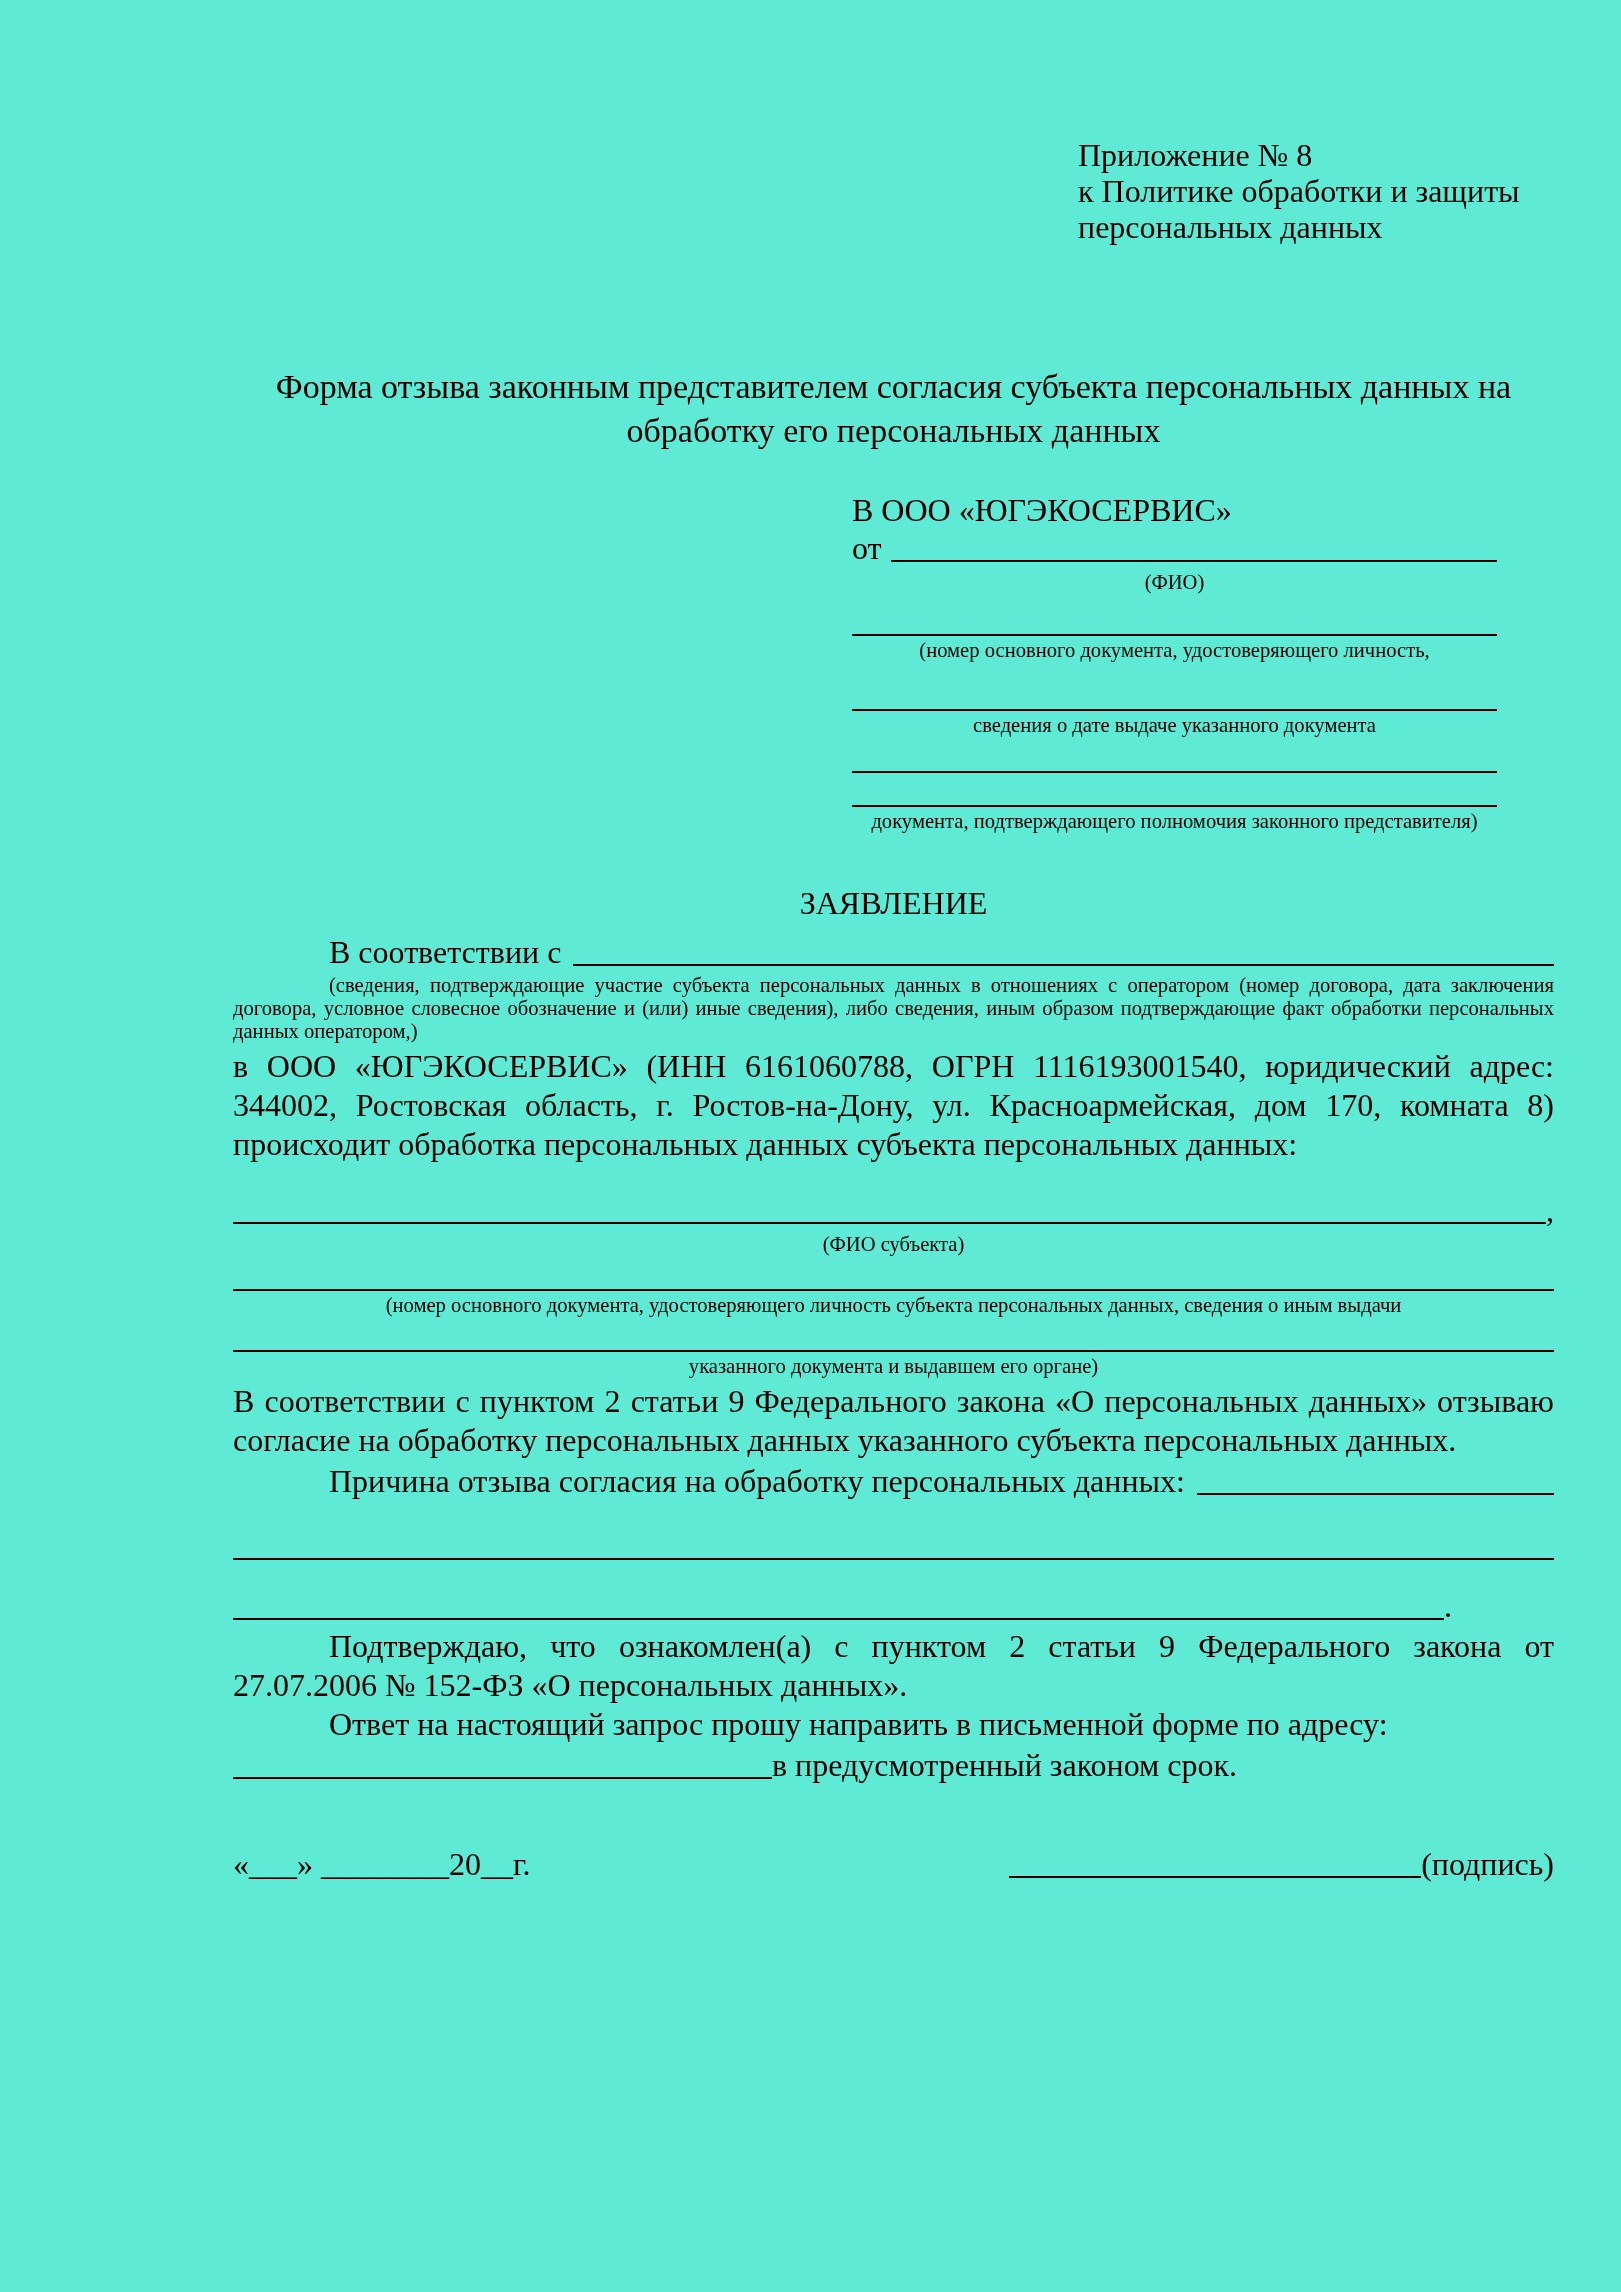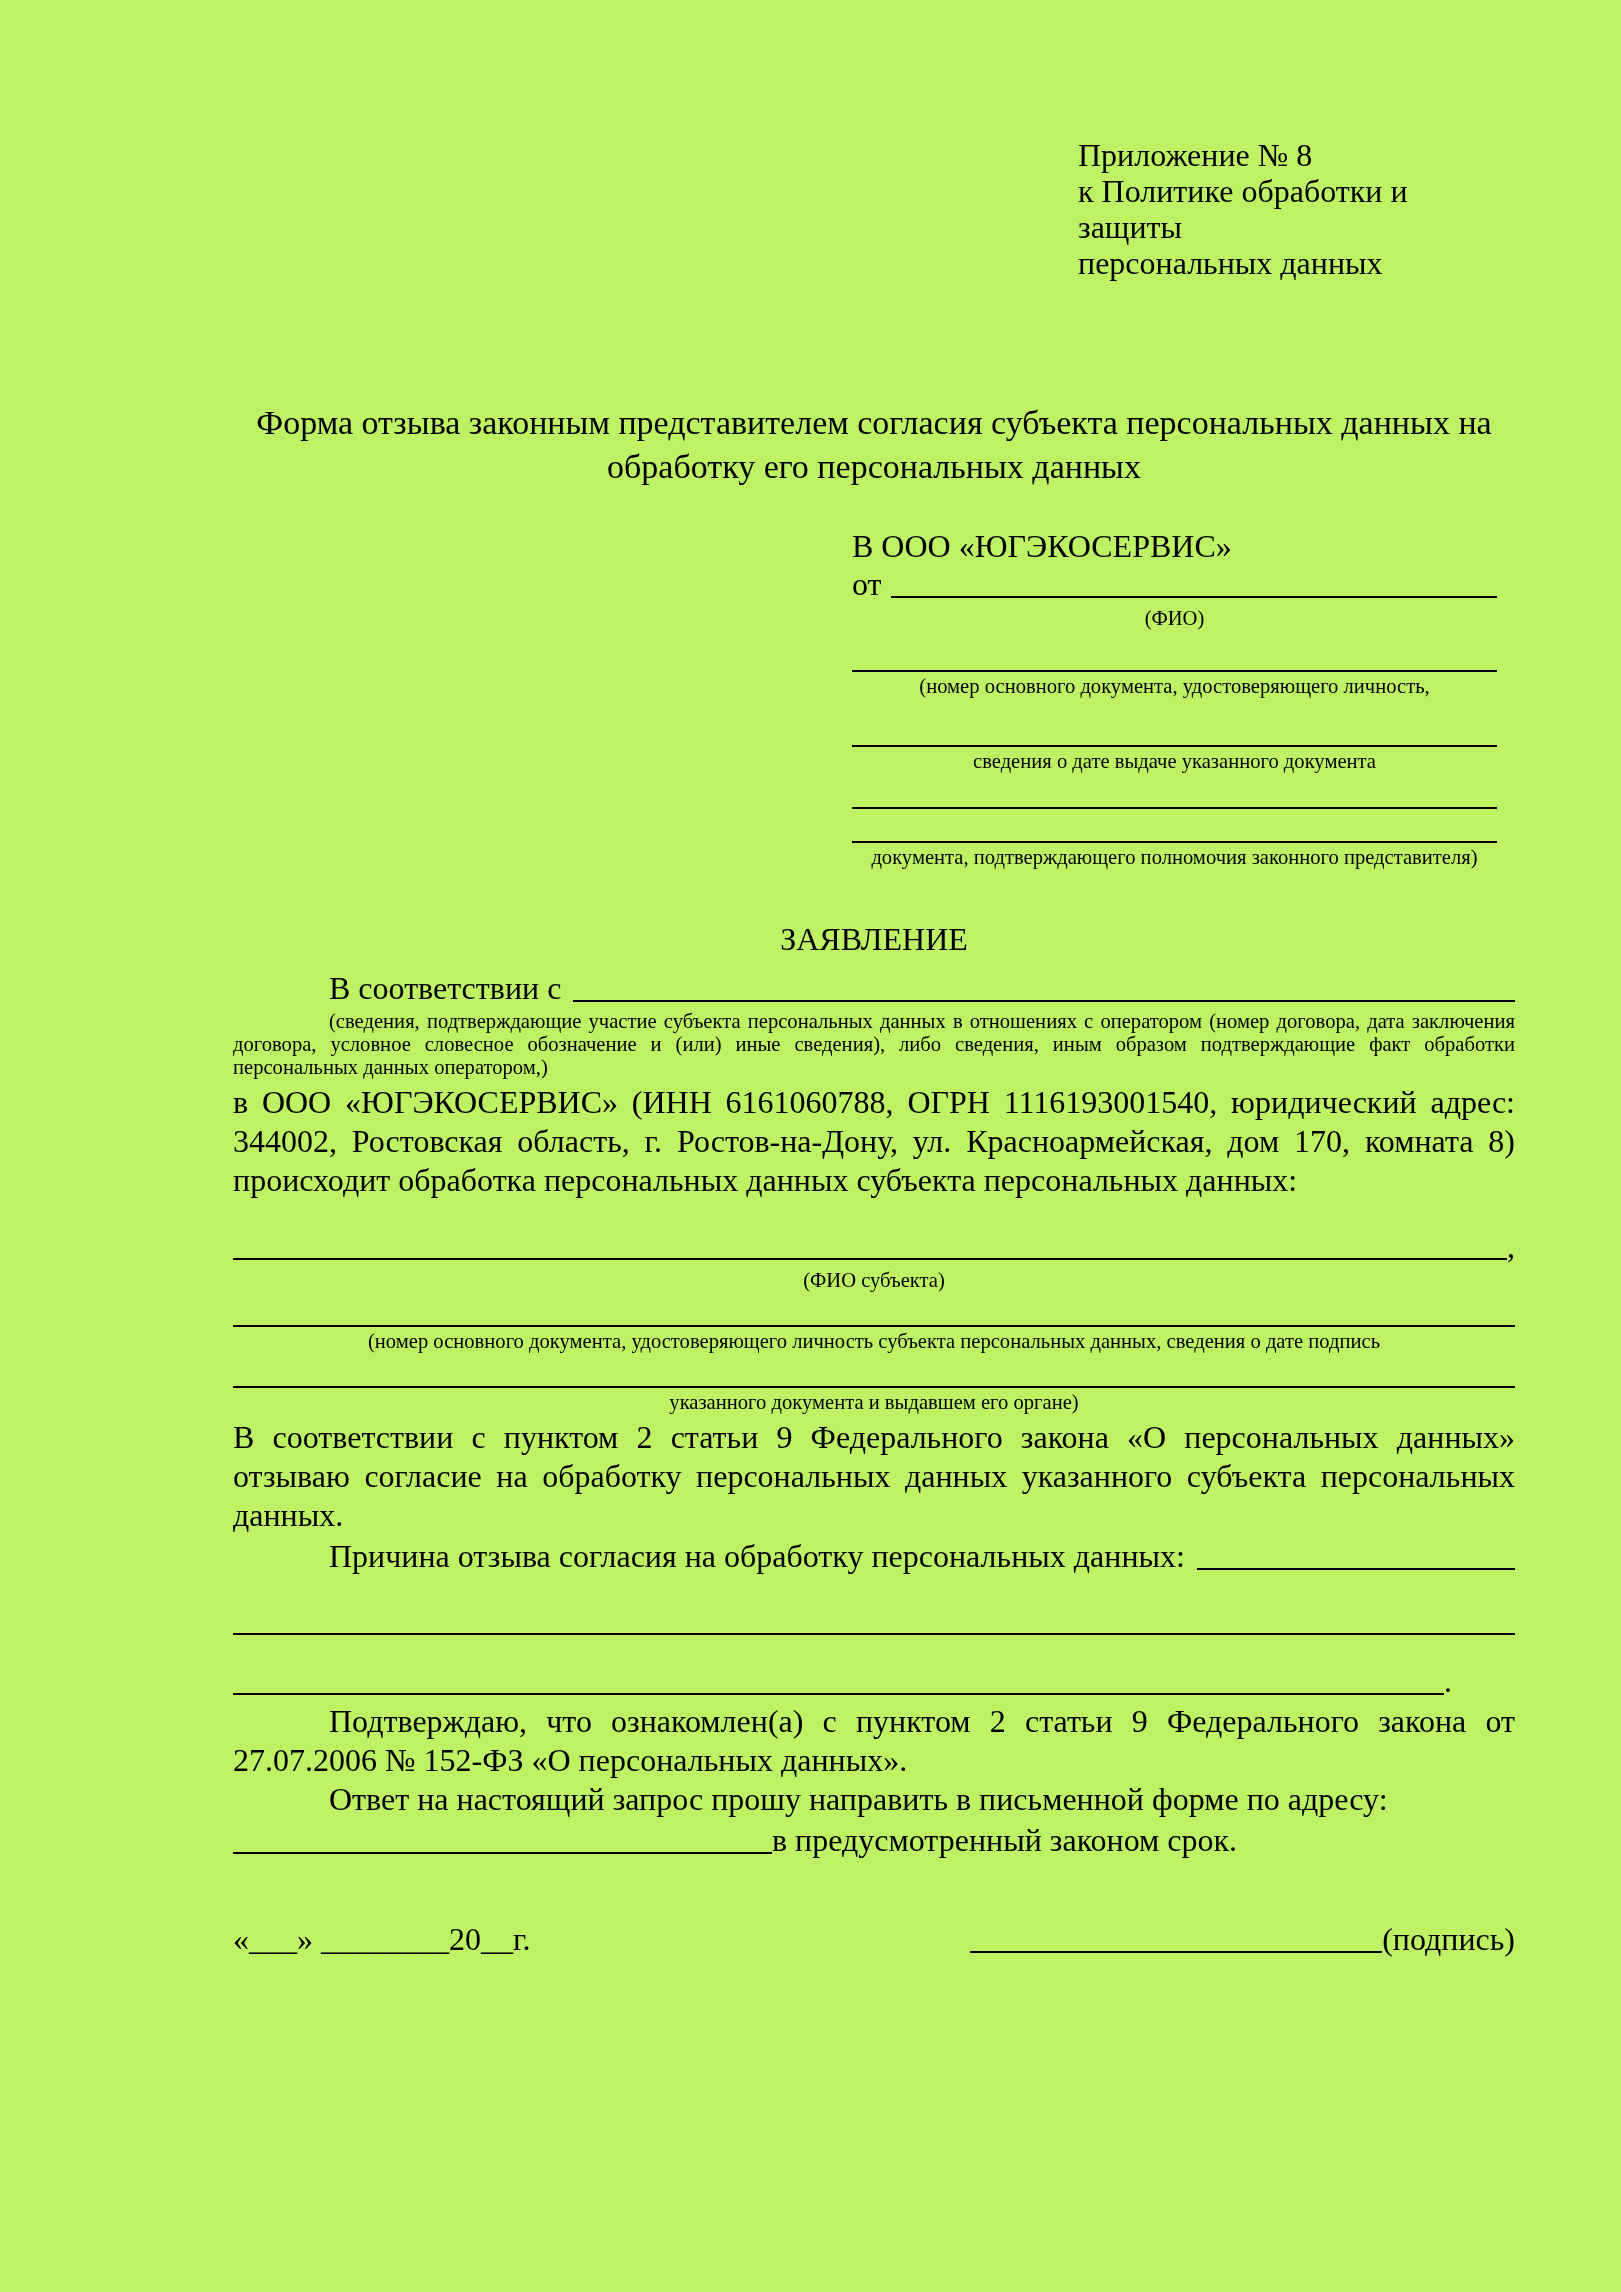--- a/index.html
+++ b/index.html
@@ -1,21 +1,21 @@
 <!DOCTYPE html>
 <html lang="ru"><head>
 <meta charset="utf-8">
 <style>
   html,body{margin:0;padding:0;background:#808080;}
   .page{
-    width:1621px;height:2293px;background:#bef264;color:#000;
+    width:1621px;height:2293px;background:#5eead4;color:#000;
     font-family:"Liberation Serif","DejaVu Serif",serif;
     font-size:32px;line-height:39px;
     box-sizing:border-box;
-    padding:137px 106px 0 233px;
+    padding:137px 67px 0 233px;
     overflow:hidden;
   }
   .hdr{margin-left:845px;line-height:36px;}
   .doc-title{margin-top:120px;font-size:34px;font-weight:400;text-align:center;line-height:44px;}
   .recipient{width:645px;margin-left:619px;margin-top:39px;}
   .r-name{line-height:37px;}
   .flexrow{display:flex;align-items:flex-end;}
   .fill{flex:1;border-bottom:2.9px solid #000;height:0;align-self:flex-end;margin-bottom:5.9px;}
   .from-row{margin-top:2px;height:37px;}
   .from-row .fill{margin-left:9.8px;}
@@ -94,21 +94,21 @@
 
   <div class="para op-para">в ООО «ЮГЭКОСЕРВИС» (ИНН 6161060788, ОГРН 1116193001540, юридический адрес: 344002, Ростовская область, г. Ростов-на-Дону, ул. Красноармейская, дом 170, комната 8) происходит обработка персональных данных субъекта персональных данных:</div>
 
   <div class="flexrow subj-row">
     <span class="fill"></span>
     <span class="comma">,</span>
   </div>
   <div class="cap">(ФИО субъекта)</div>
 
   <div class="u u-c"></div>
-  <div class="cap">(номер основного документа, удостоверяющего личность субъекта персональных данных, сведения о дате подпись</div>
+  <div class="cap">(номер основного документа, удостоверяющего личность субъекта персональных данных, сведения о иным выдачи</div>
 
   <div class="u u-d"></div>
   <div class="cap">указанного документа и выдавшем его органе)</div>
 
   <div class="para law-para">В соответствии с пунктом 2 статьи 9 Федерального закона «О персональных данных» отзываю согласие на обработку персональных данных указанного субъекта персональных данных.</div>
 
   <div class="flexrow reason-row">
     <span class="label">Причина отзыва согласия на обработку персональных данных:</span>
     <span class="fill"></span>
   </div>

